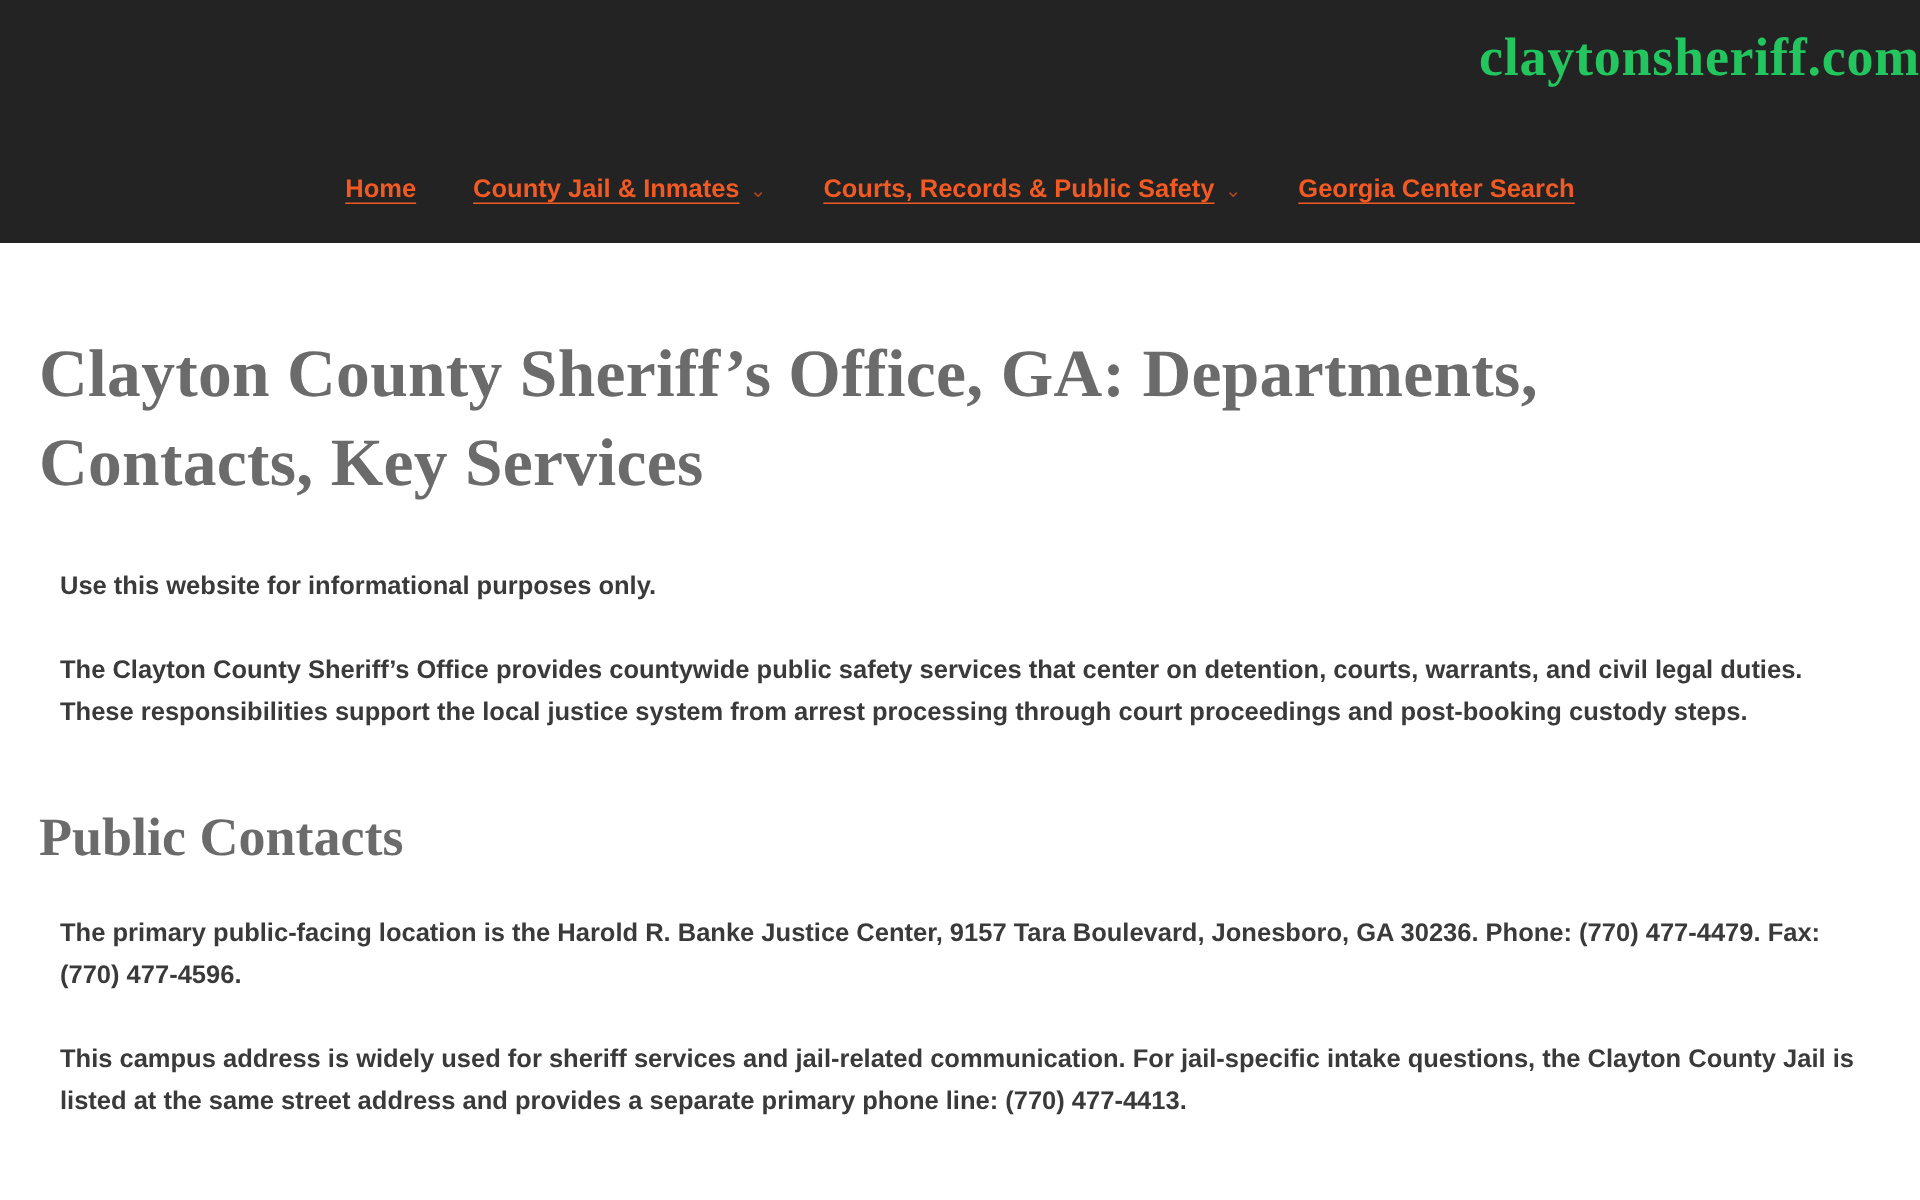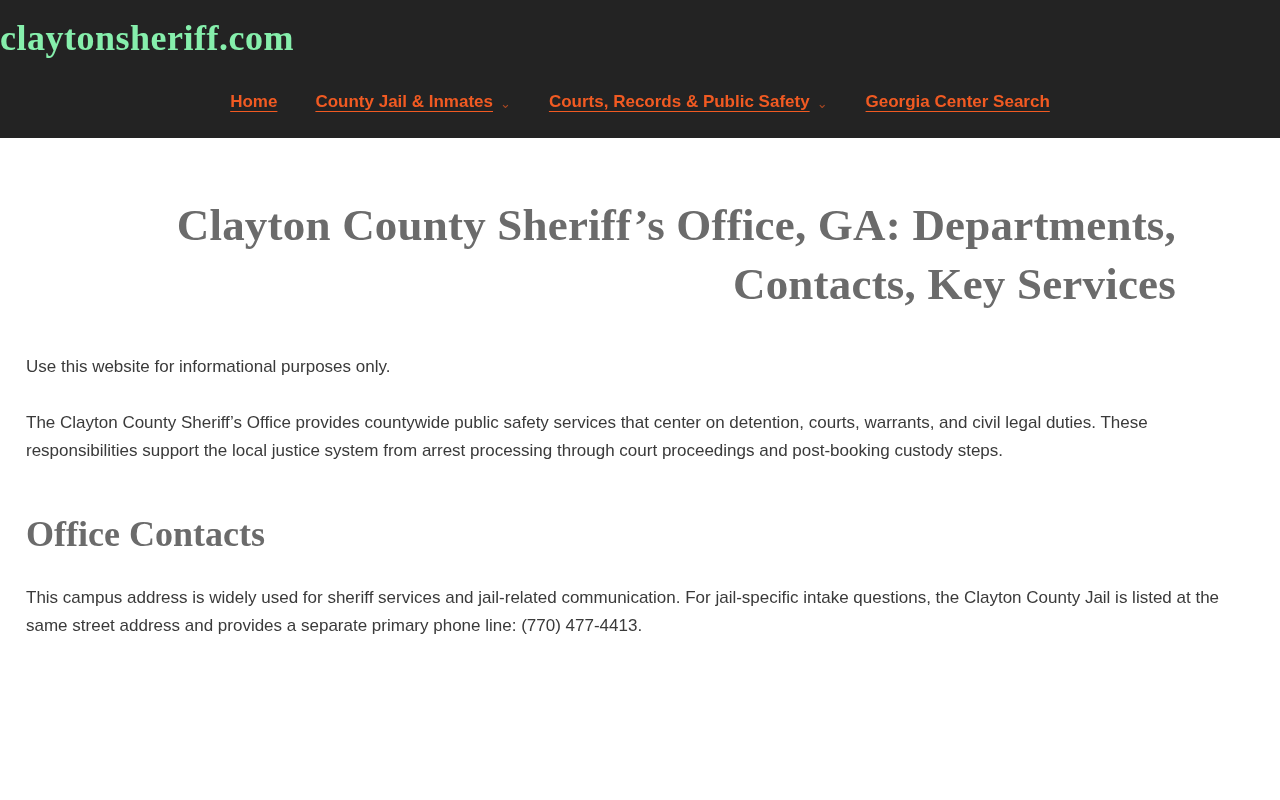--- a/index.html
+++ b/index.html
@@ -12,32 +12,32 @@
     font-family: "Liberation Sans", sans-serif;
   }
 
   
   .site-header {
     background: #232323;
     padding: 16px 0 26px 0;
   }
   .site-title {
     display: block;
-    text-align: left;
+    text-align: right;
     font-family: "Liberation Serif", "DejaVu Serif", serif;
     font-weight: 700;
     font-size: 36px;
     line-height: 44px;
-    color: #86efac;
+    color: #22c55e;
     text-decoration: none;
     letter-spacing: 0.5px;
     cursor: pointer;
   }
   .main-nav {
-    margin-top: 32px;
+    margin-top: 56px;
     display: flex;
     justify-content: center;
     align-items: center;
     gap: 38px;
   }
   .nav-item {
     display: flex;
     align-items: center;
     gap: 7px;
     cursor: pointer;
@@ -69,27 +69,27 @@
   }
   .page-title {
     margin: 58px 0 40px 0;
     max-width: 1150px;
     font-family: "Liberation Serif", "DejaVu Serif", serif;
     font-weight: 700;
     font-size: 45px;
     line-height: 1.3;
     color: #6b6b6b;
     letter-spacing: 0.2px;
-    text-align: right;
   }
   .content p {
-    margin: 28px 0;
+    margin: 28px 14px;
     font-size: 17px;
     line-height: 1.65;
     color: #3a3a3a;
+    font-weight: bold;
   }
   .section-heading {
     margin: 48px 0 28px 0;
     font-family: "Liberation Serif", "DejaVu Serif", serif;
     font-weight: 700;
     font-size: 36px;
     line-height: 1.2;
     color: #6b6b6b;
   }
 </style>
@@ -121,17 +121,18 @@
 </header>
 
 <main class="content">
   <h1 class="page-title">Clayton County Sheriff’s Office, GA: Departments, Contacts, Key Services</h1>
 
   <p>Use this website for informational purposes only.</p>
 
   <p>The Clayton County Sheriff’s Office provides countywide public safety services that center on detention, courts, warrants, and civil legal duties. These responsibilities support the local justice system from arrest processing through court proceedings and post-booking custody steps.</p>
 
 
-  <h2 class="section-heading">Office Contacts</h2>
+  <h2 class="section-heading">Public Contacts</h2>
 
+  <p>The primary public-facing location is the Harold R. Banke Justice Center, 9157 Tara Boulevard, Jonesboro, GA 30236. Phone: (770) 477-4479. Fax: (770) 477-4596.</p>
 
   <p>This campus address is widely used for sheriff services and jail-related communication. For jail-specific intake questions, the Clayton County Jail is listed at the same street address and provides a separate primary phone line: (770) 477-4413.</p>
 </main>
 
 </body></html>

